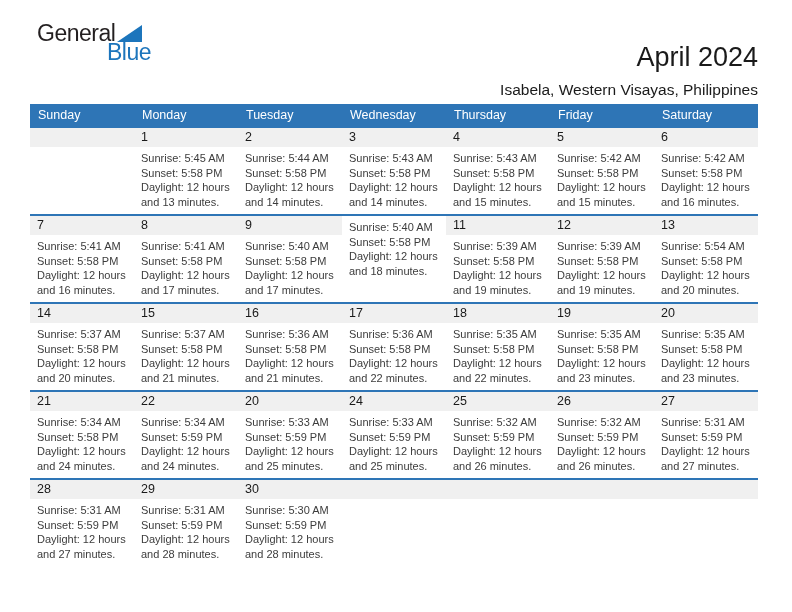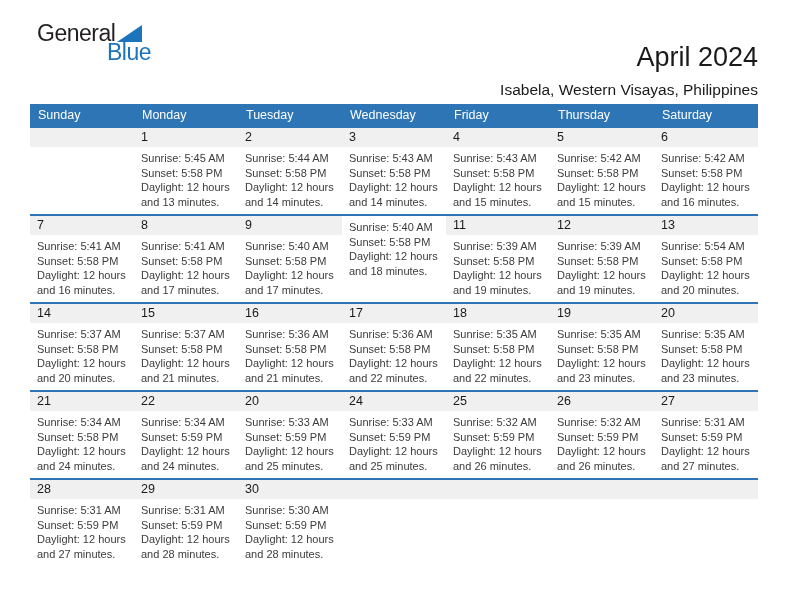--- a/index.html
+++ b/index.html
@@ -61,22 +61,22 @@
     <div class="title">April 2024</div>
     <div class="subtitle">Isabela, Western Visayas, Philippines</div>
   </div>
 
   <div class="cal">
     <div class="cal-head">
         <div class="hcell">Sunday</div>
         <div class="hcell">Monday</div>
         <div class="hcell">Tuesday</div>
         <div class="hcell">Wednesday</div>
+        <div class="hcell">Thursday</div>
         <div class="hcell">Friday</div>
-        <div class="hcell">Thursday</div>
         <div class="hcell">Saturday</div>
       </div>
     <div>
         <div class="week">
           <div class="cell">
             <div class="num"></div>
             <div class="details"></div>
           </div>
           <div class="cell">
             <div class="num">1</div>

